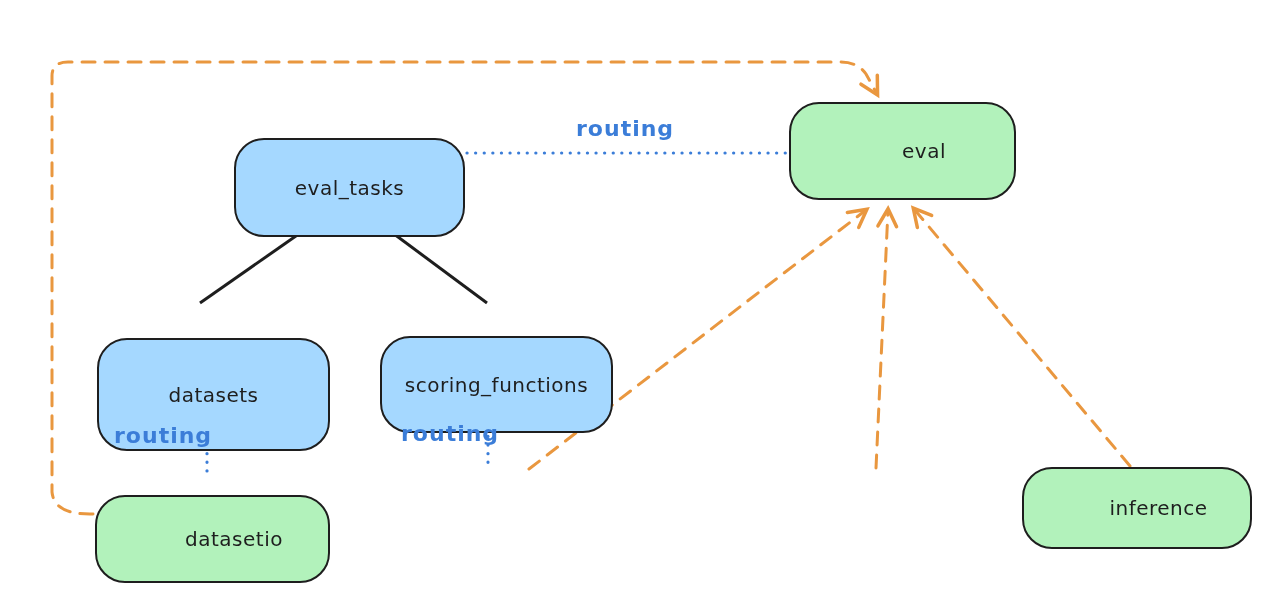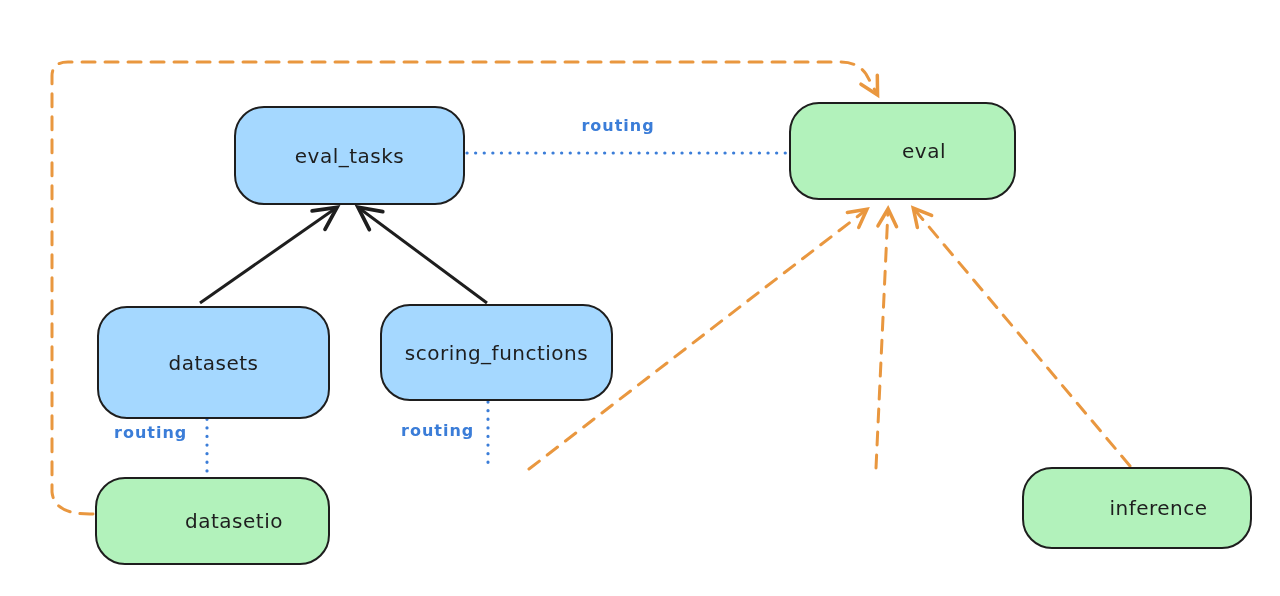--- a/index.html
+++ b/index.html
@@ -35,32 +35,32 @@
   .mk-orange { stroke: var(--edge-orange); fill: none; stroke-width: 3; stroke-linecap: round; }
   .node {
     position: absolute;
     box-sizing: border-box;
     border: 2.6px solid var(--node-border);
     border-radius: 30px;
     display: flex;
     align-items: center;
     justify-content: center;
   }
-  .node.blue  { background: var(--node-blue-fill); }
+  .node.blue  { background: var(--node-blue-fill); margin-top: 32px; }
   .node.green { background: var(--node-green-fill); padding-left: 43px; }
   .node-label {
     font-size: 20px;
     color: var(--node-border);
     letter-spacing: 0.5px;
     white-space: nowrap;
   }
   .edge-label {
     position: absolute;
     color: var(--edge-blue);
-    font-size: 16px;
+    font-size: 22px;
     font-weight: 600;
     letter-spacing: 1px;
     white-space: nowrap;
   }
 </style>
 </head>
 <body>
 
 <div class="canvas">
 
@@ -96,21 +96,21 @@
   </div>
 
   <div class="node blue" style="left:97px; top:306px; width:233px; height:113px">
     <span class="node-label">datasets</span>
   </div>
 
   <div class="node blue" style="left:380px; top:304px; width:233px; height:97px">
     <span class="node-label">scoring_functions</span>
   </div>
 
-  <div class="node green" style="left:95px; top:477px; width:235px; height:88px">
+  <div class="node green" style="left:95px; top:495px; width:235px; height:88px">
     <span class="node-label">datasetio</span>
   </div>
 
 
 
   <div class="node green" style="left:1022px; top:467px; width:230px; height:82px">
     <span class="node-label">inference</span>
   </div>
 
   <div class="edge-label" style="left:576px; top:116px; width:84px; text-align:center">routing</div>

